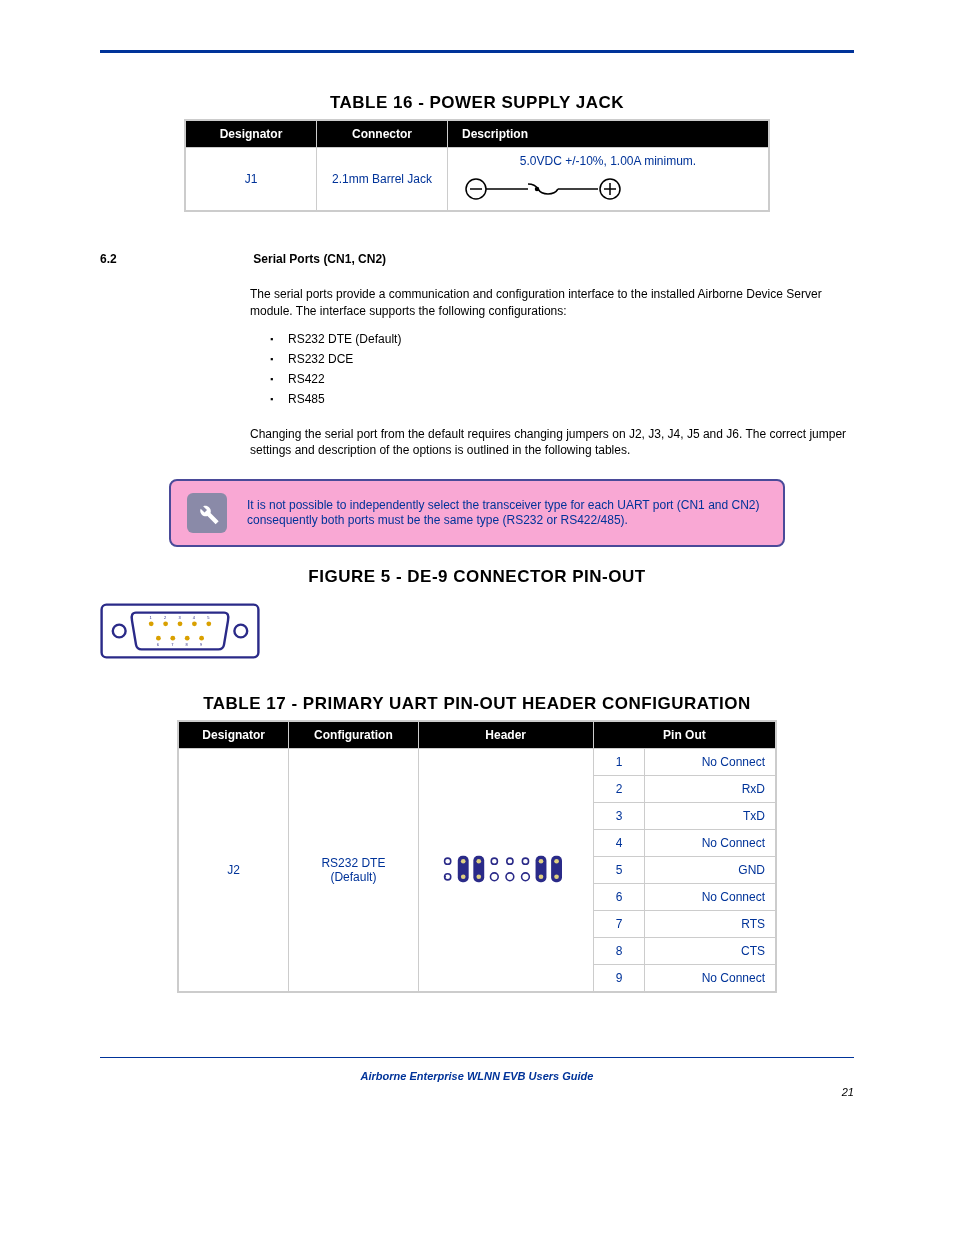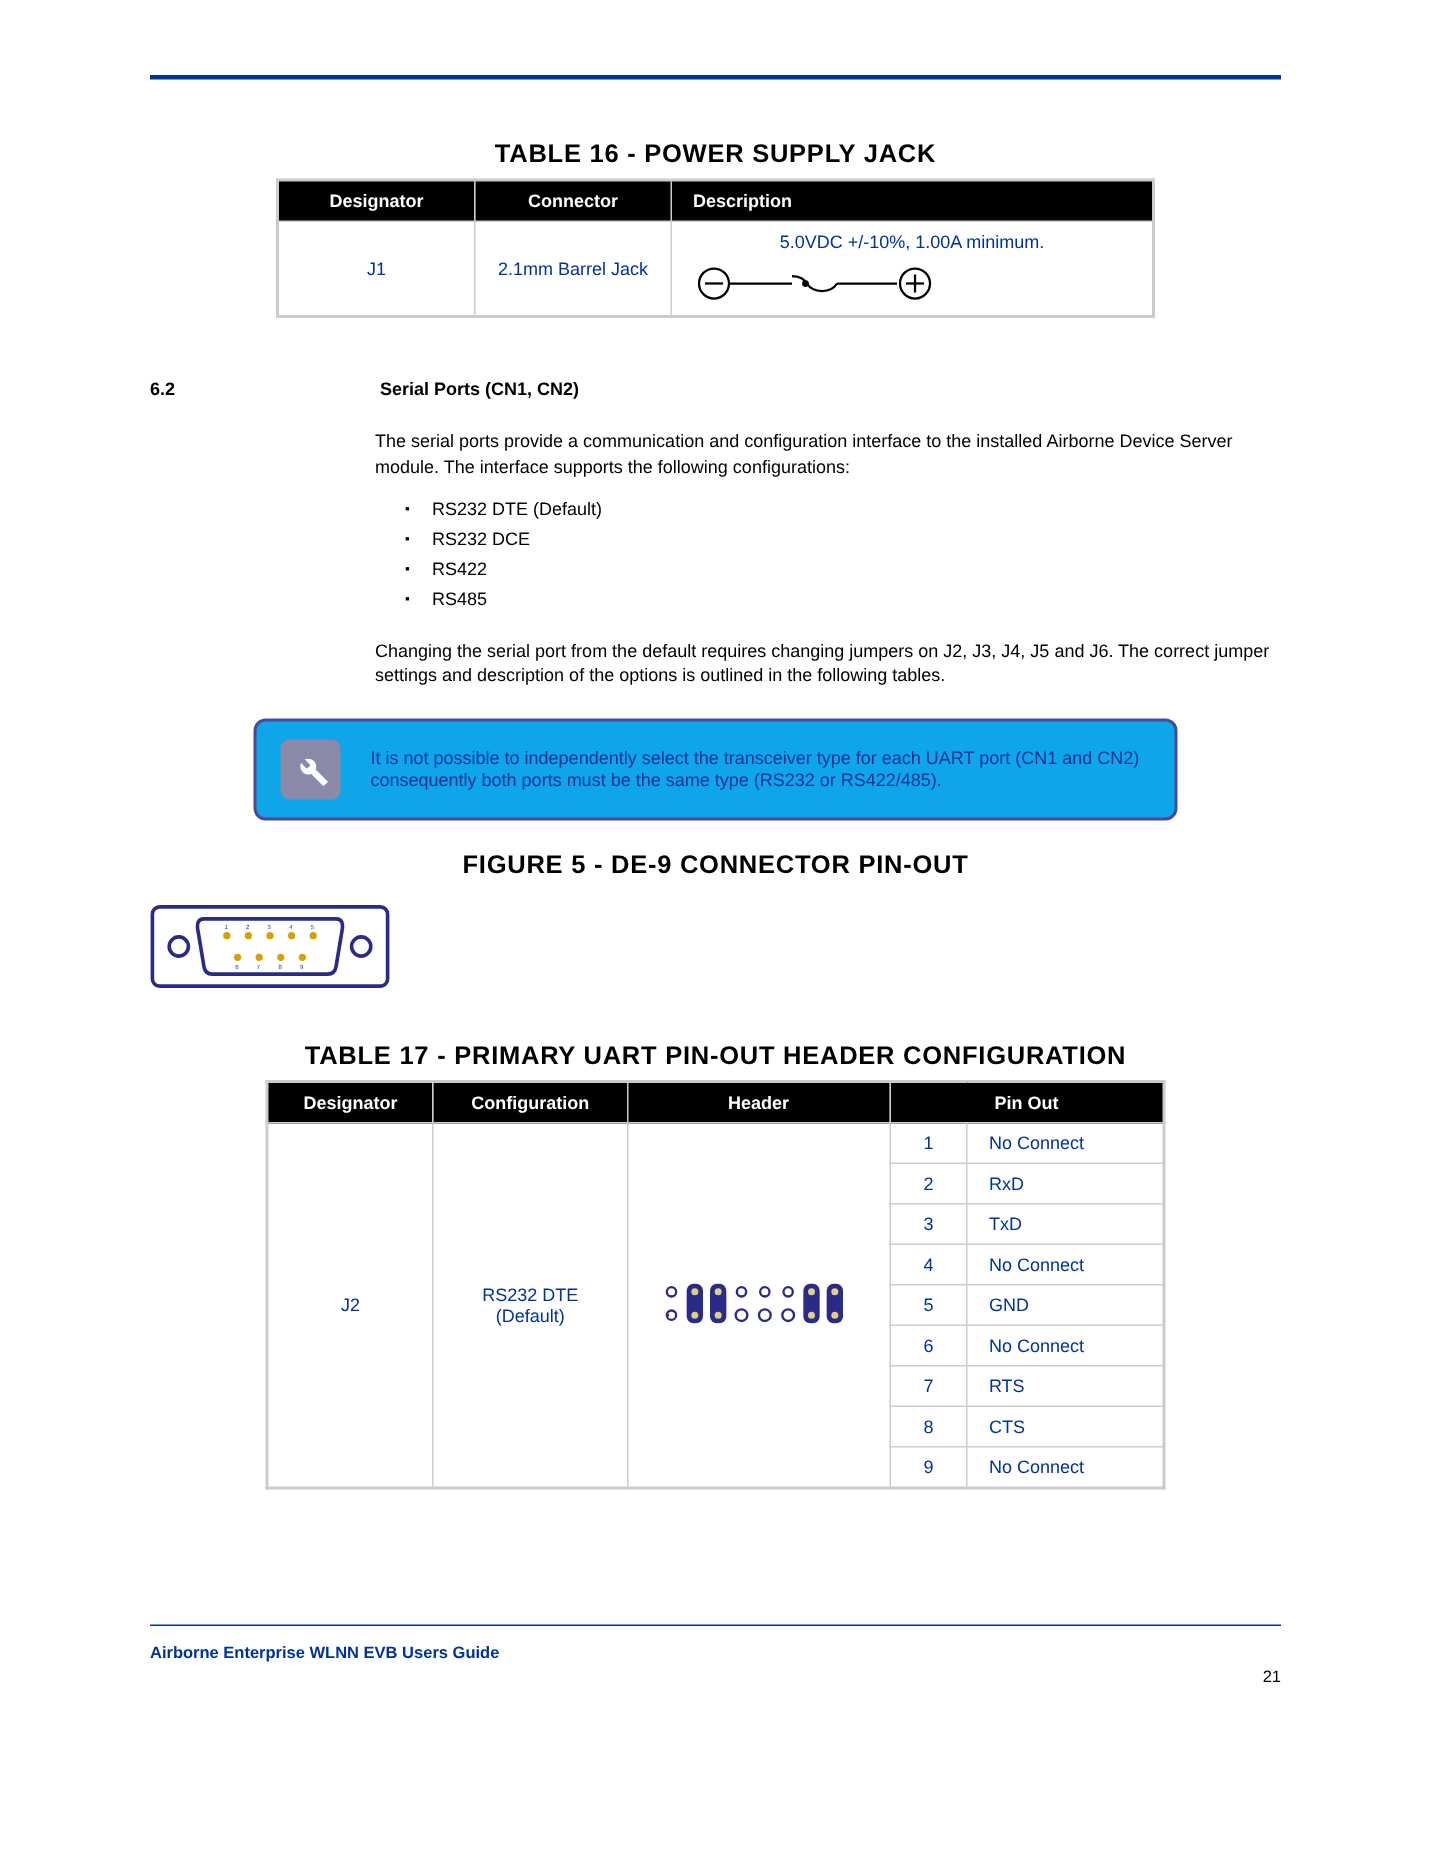--- a/index.html
+++ b/index.html
@@ -91,47 +91,49 @@
   ul.features li { margin: 6px 0; }
   .note-box {
     margin: 20px auto;
     border: 2px solid #4a4a99;
     border-radius: 8px;
     width: 580px;
     display: flex;
     align-items: center;
     padding: 12px 16px;
     gap: 20px;
-    background: #0ea5e9;
+    background: #f9a8d4;
   }
   .note-icon {
     width: 40px;
     height: 40px;
     border-radius: 6px;
     background: #8a8aa8;
     display:flex;
     align-items:center;
     justify-content:center;
     color:#fff;
     font-size: 26px;
     flex-shrink: 0;
   }
   .note-text {
     font-size: 12px;
     color: #003399;
     line-height: 1.3;
   }
   .footer {
-    margin-top: 90px;
+    margin-top: 64px;
     border-top: 1px solid #003399;
     padding-top: 12px;
+    text-align: center;
     color: #003399;
     font-weight: bold;
     font-size: 11px;
     position: relative;
+    font-style: italic;
   }
   .page-num {
     position: absolute;
     right: 0;
     top: 28px;
     font-weight: normal;
     color: #000;
   }
 
   
@@ -145,21 +147,21 @@
   }
 
   
   .header-svg-cell { width: 160px; }
 
   .t16 td.first { width: 110px; }
   .t16 td.second { width: 110px; margin-top: 33px; }
 
   .t17 { width: 600px; }
   .t17 td.pin-num { width: 40px; }
-  .t17 td.pin-name { width: 130px; text-align: left; padding-left: 14px; margin-top: 39px; }
+  .t17 td.pin-name { width: 130px; text-align: right; padding-left: 14px; margin-top: 39px; }
   .t17 td.designator { width: 100px; }
   .t17 td.config { width: 120px; }
 </style>
 </head>
 <body>
 
 <div class="page">
   <div class="hr-top"></div>
 
   

